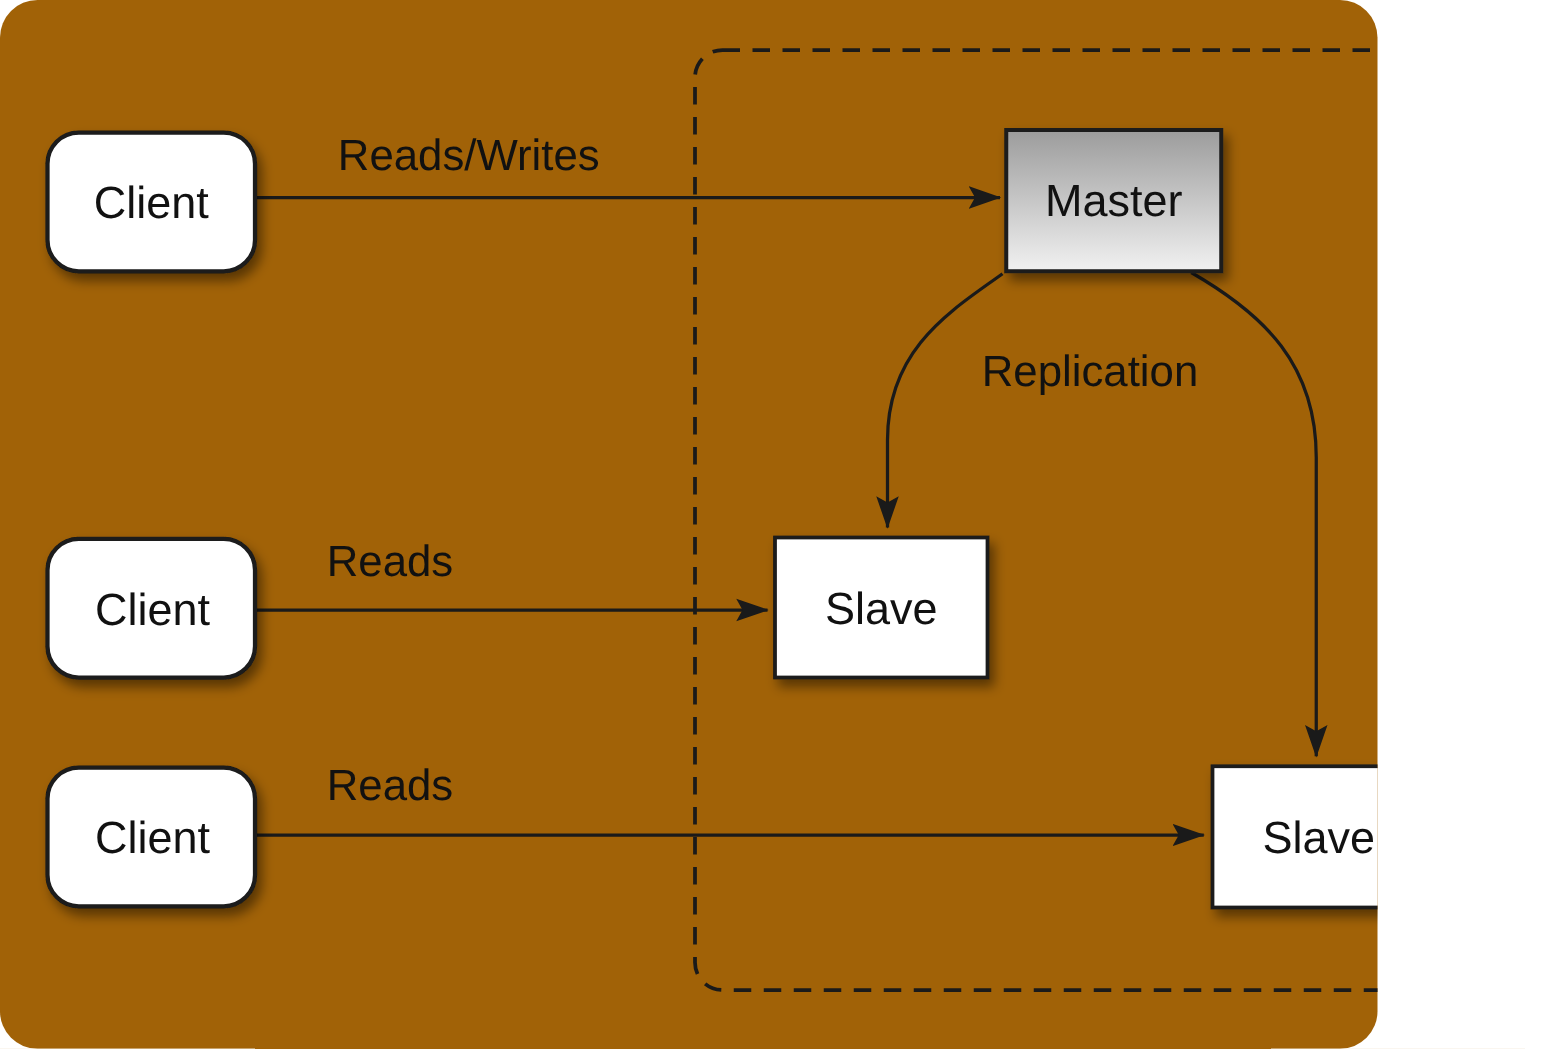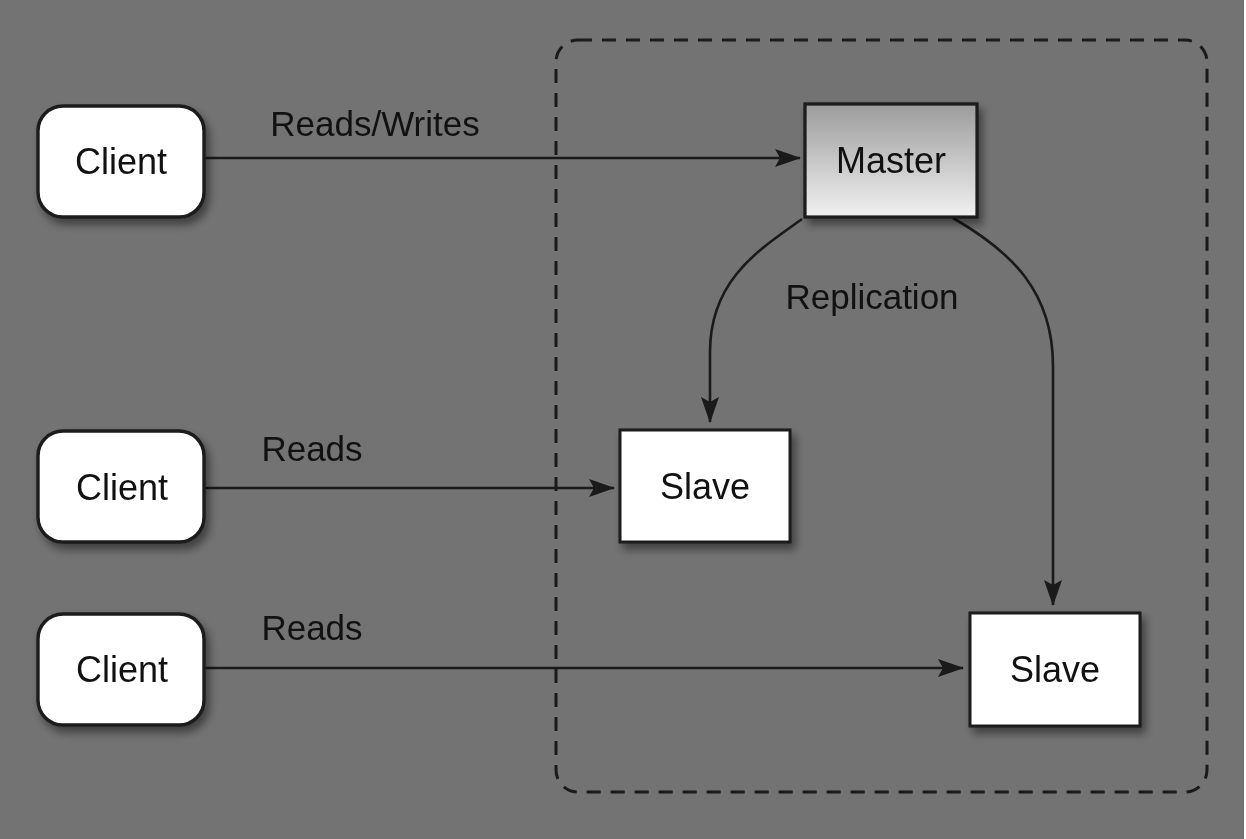--- a/index.html
+++ b/index.html
@@ -2,24 +2,25 @@
 <html><head>
 <meta charset="utf-8">
 <style>
   html, body {
     margin: 0;
     padding: 0;
     background: #ffffff;
   }
   .canvas {
     position: relative;
-    width: 1244px;
+    width: 1102px;
     height: 839px;
-    background: #737373;
+    background: #a16207;
     overflow: hidden;
+    border-radius: 30px;
   }
   svg text {
     font-family: "Liberation Sans", "DejaVu Sans", sans-serif;
     fill: #111111;
   }
   .node-label { font-size: 36px; }
   .edge-label { font-size: 35px; }
 </style>
 </head>
 <body>

